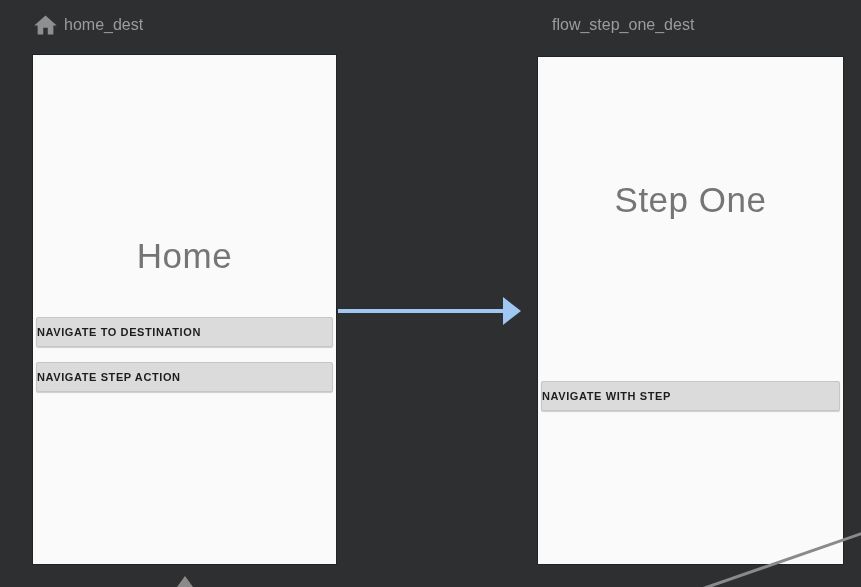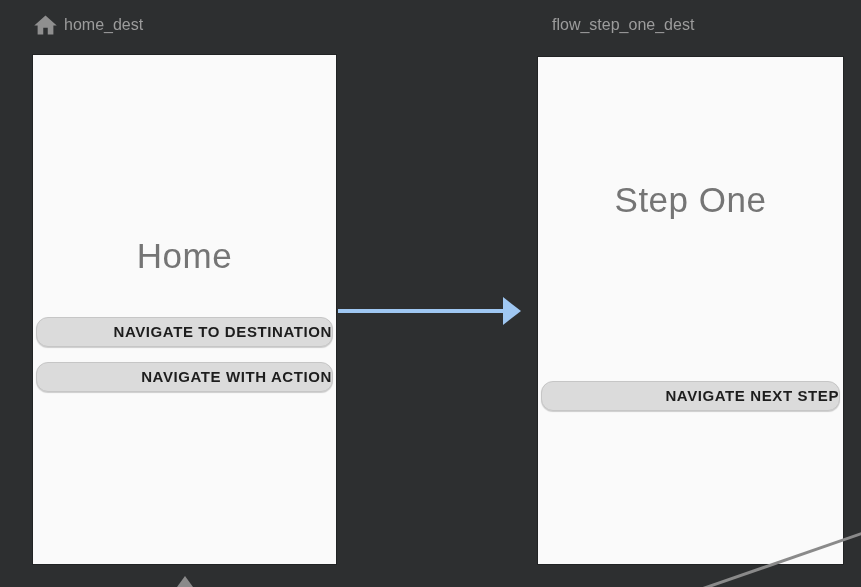--- a/index.html
+++ b/index.html
@@ -50,27 +50,27 @@
   }
   .card-home .screen-title { top: 180px; }
   .card-step .screen-title { top: 122px; }
   .preview-btn {
     position: absolute;
     left: 3px;
     right: 3px;
     height: 28px;
     background: #dbdbdb;
     border: 1px solid #c6c6c6;
-    border-radius: 12px;
+    border-radius: 2px;
     box-shadow: 0 1px 1px rgba(0,0,0,0.18);
     color: #1d1d1d;
-    font-size: 15px;
+    font-size: 11px;
     font-weight: bold;
     letter-spacing: 0.6px;
-    text-align: right;
+    text-align: left;
     line-height: 28px;
     overflow: hidden;
   }
   .card-home .btn-1 { top: 262px; }
   .card-home .btn-2 { top: 307px; }
   .card-step .btn-1 { top: 324px; }
   
   .edges-overlay {
     position: absolute;
     left: 0;
@@ -94,26 +94,26 @@
     <span>home_dest</span>
   </div>
 
   <div class="dest-header right">
     <span>flow_step_one_dest</span>
   </div>
 
   <div class="screen-card card-home">
     <div class="screen-title">Home</div>
     <div class="preview-btn btn-1">NAVIGATE TO DESTINATION</div>
-    <div class="preview-btn btn-2">NAVIGATE WITH ACTION</div>
+    <div class="preview-btn btn-2">NAVIGATE STEP ACTION</div>
   </div>
 
   <div class="screen-card card-step">
     <div class="screen-title">Step One</div>
-    <div class="preview-btn btn-1">NAVIGATE NEXT STEP</div>
+    <div class="preview-btn btn-1">NAVIGATE WITH STEP</div>
   </div>
 
   <svg class="edges-overlay" viewBox="0 0 861 587">
 
     <line x1="338" y1="311" x2="505" y2="311" stroke-width="4" stroke="#9fc7f2"></line>
     <polygon points="503,297 521,311 503,325" fill="#9fc7f2"></polygon>
 
     <polygon points="177,587 193,587 185,576" fill="#8a8a8a"></polygon>
 
     <line x1="693" y1="592" x2="866" y2="532" stroke-width="3" stroke="#8a8a8a"></line>

